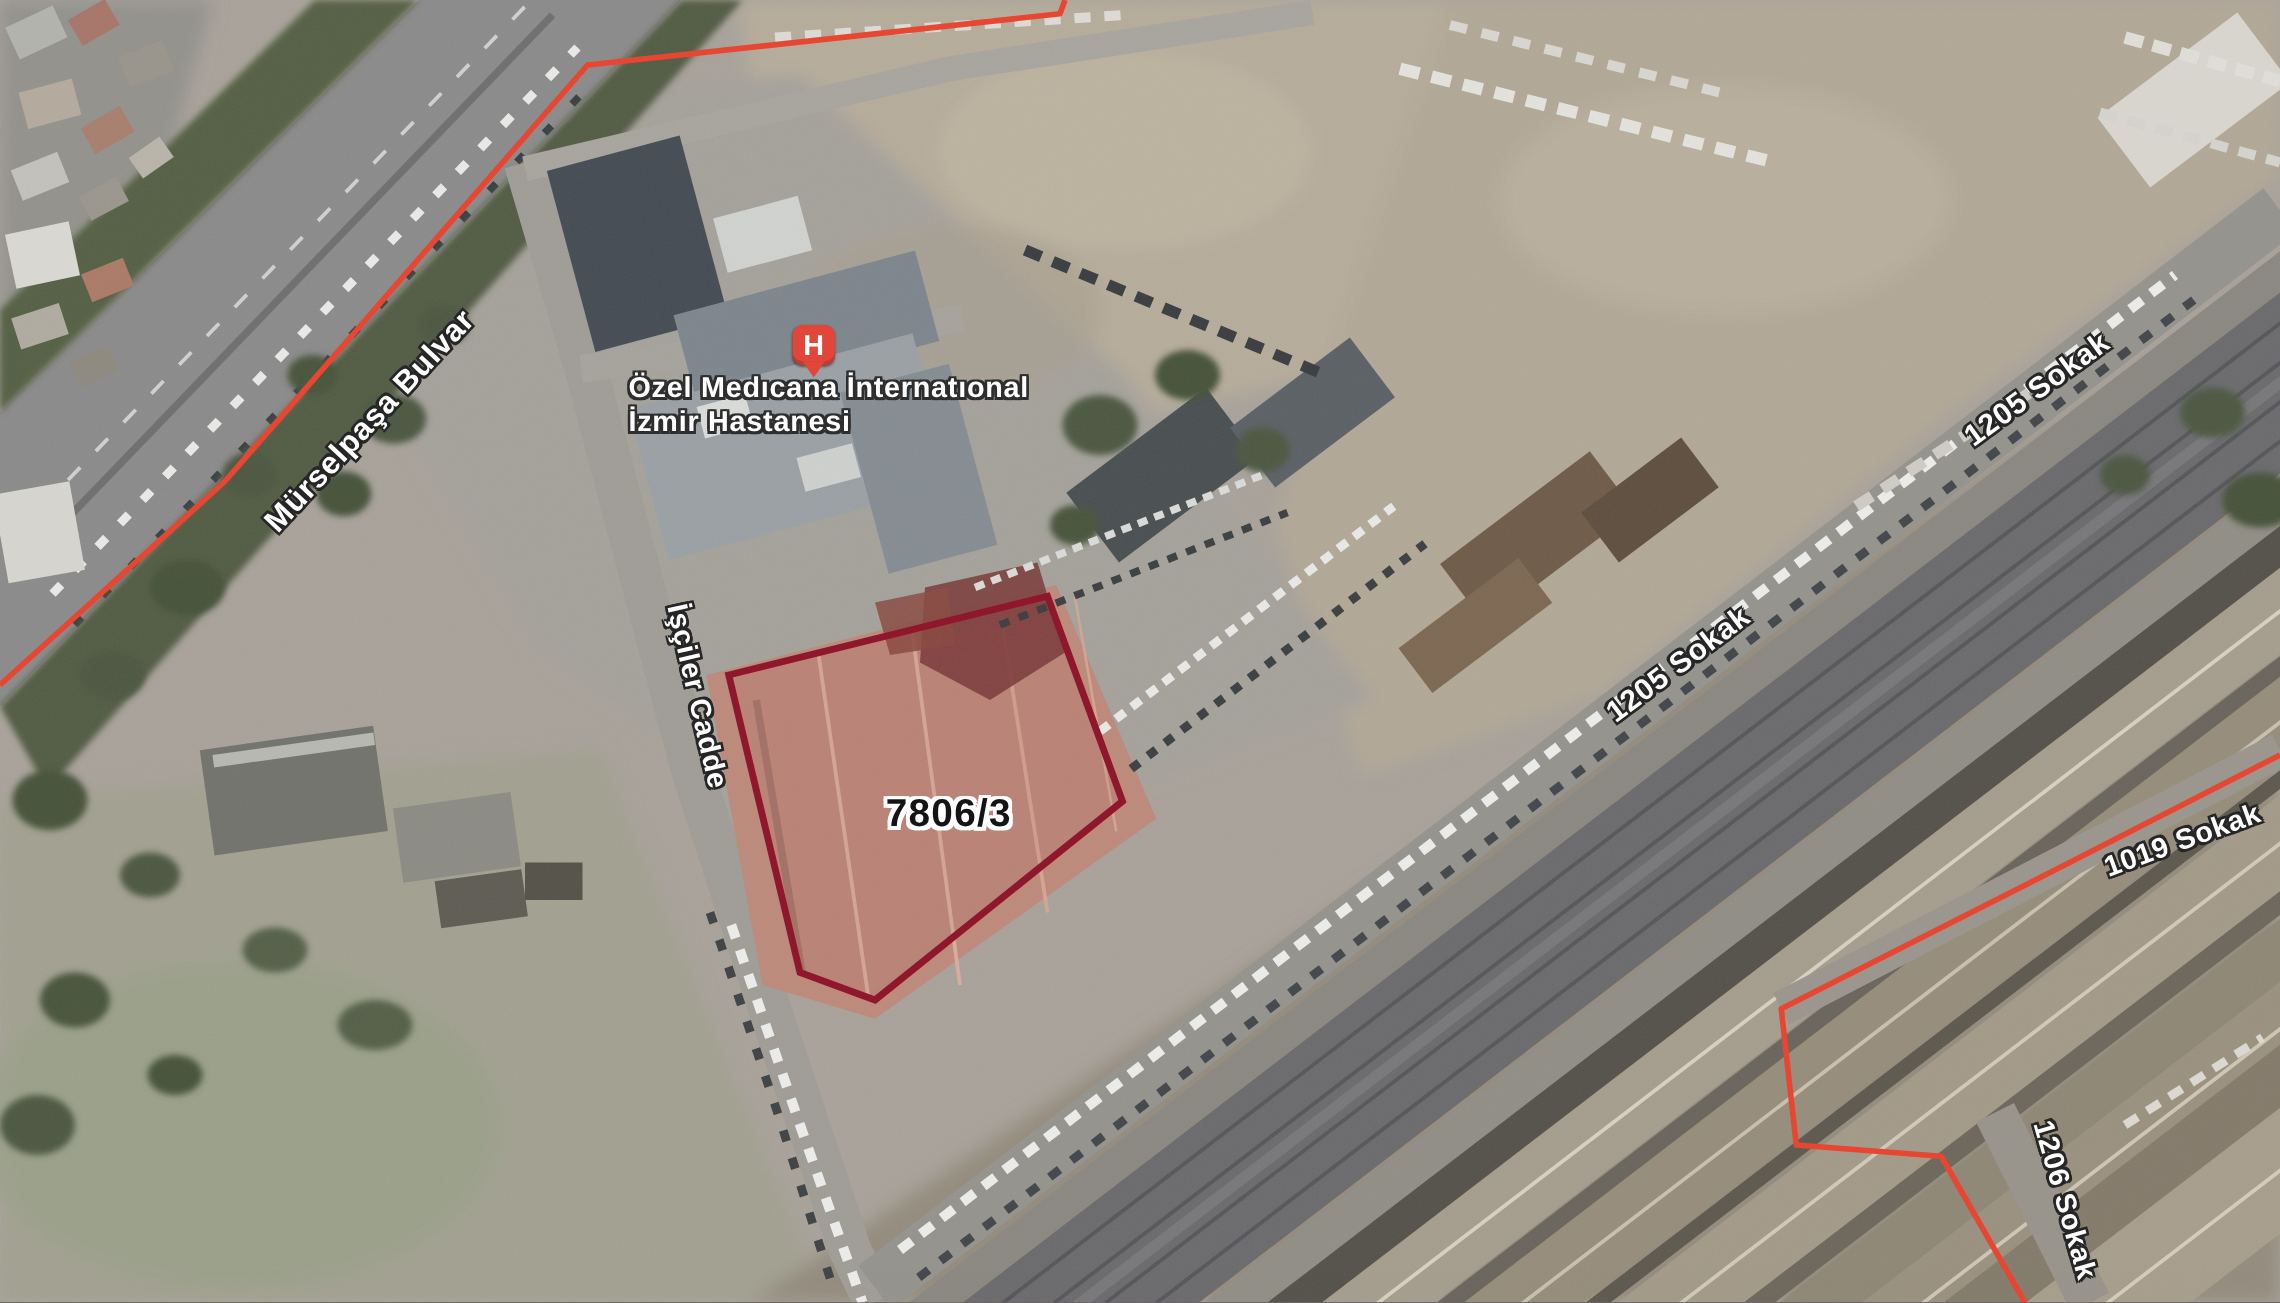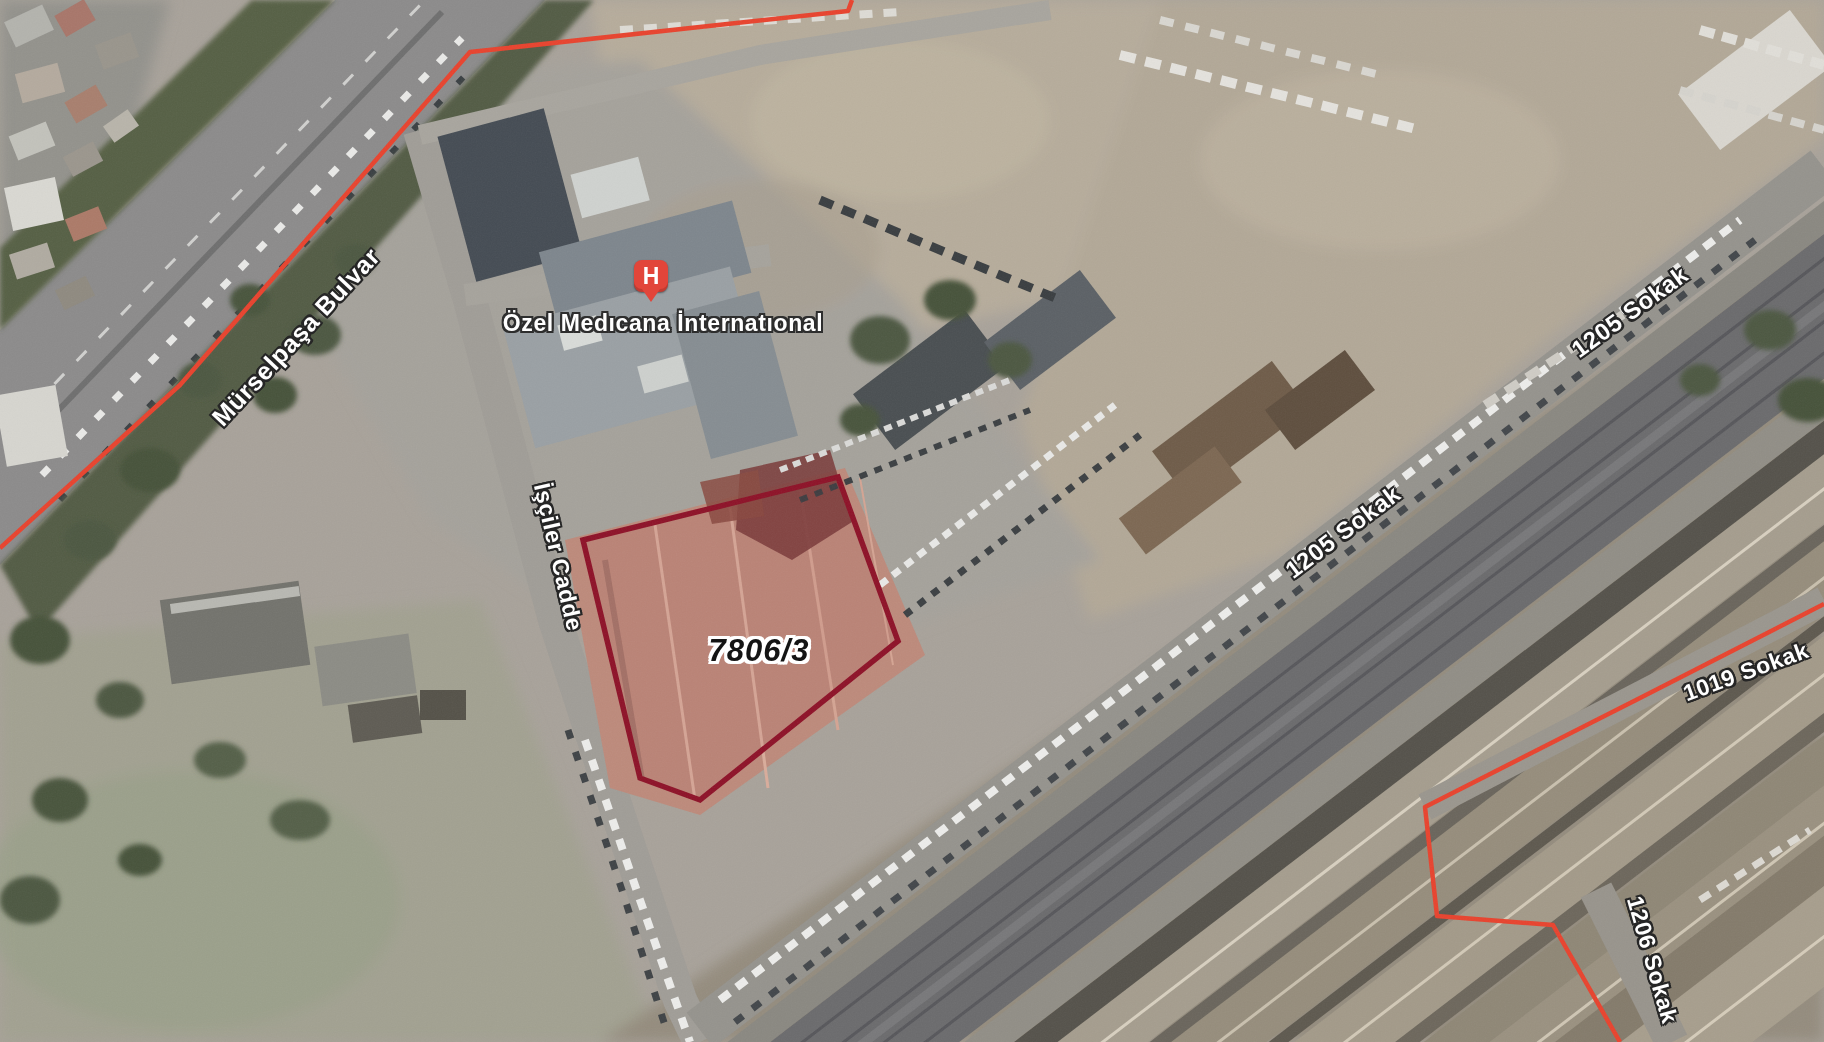--- a/index.html
+++ b/index.html
@@ -31,21 +31,20 @@
        0   -2px 0 #2e2e2e, 0    2px 0 #2e2e2e,
       -2px  0   0 #2e2e2e, 2px  0   0 #2e2e2e;
   }
   .lbl.parcel-id{
     color:#141414;font-size:31px;letter-spacing:1px;
     text-shadow:
       -3px -3px 0 #ffffff, 3px -3px 0 #ffffff,
       -3px  3px 0 #ffffff, 3px  3px 0 #ffffff,
        0   -3px 0 #ffffff, 0    3px 0 #ffffff,
       -3px  0   0 #ffffff, 3px  0   0 #ffffff;
-    font-style: italic;
   }
   
   .pin{
     position:absolute;left:634px;top:260px;width:34px;height:32px;
     background:var(--c-hospital-marker,#e2453a);
     border-radius:8px;
     box-shadow:inset 0 -3px 0 rgba(0,0,0,.14), 0 1px 2px rgba(0,0,0,.45);
   }
   .pin:after{
     content:"";position:absolute;left:50%;top:100%;margin-top:-3px;
@@ -278,17 +277,18 @@
   <div class="lbl road" style="left:1746px;top:672px;--rot:-20deg;font-size:23px">1019 Sokak</div>
 
   <div class="lbl road" style="left:1652px;top:960px;--rot:74deg;font-size:23px">1206 Sokak</div>
 
   <div class="pin">
     <span class="glyph">H</span>
   </div>
 
   <div class="lbl poi" style="left:663px;top:324px">
     <div>Özel Medıcana İnternatıonal</div>
+    <div>İzmir Hastanesi</div>
   </div>
 
   <div class="lbl parcel-id" style="left:759px;top:651px">7806/3</div>
 
 </div>
 
 </body></html>

